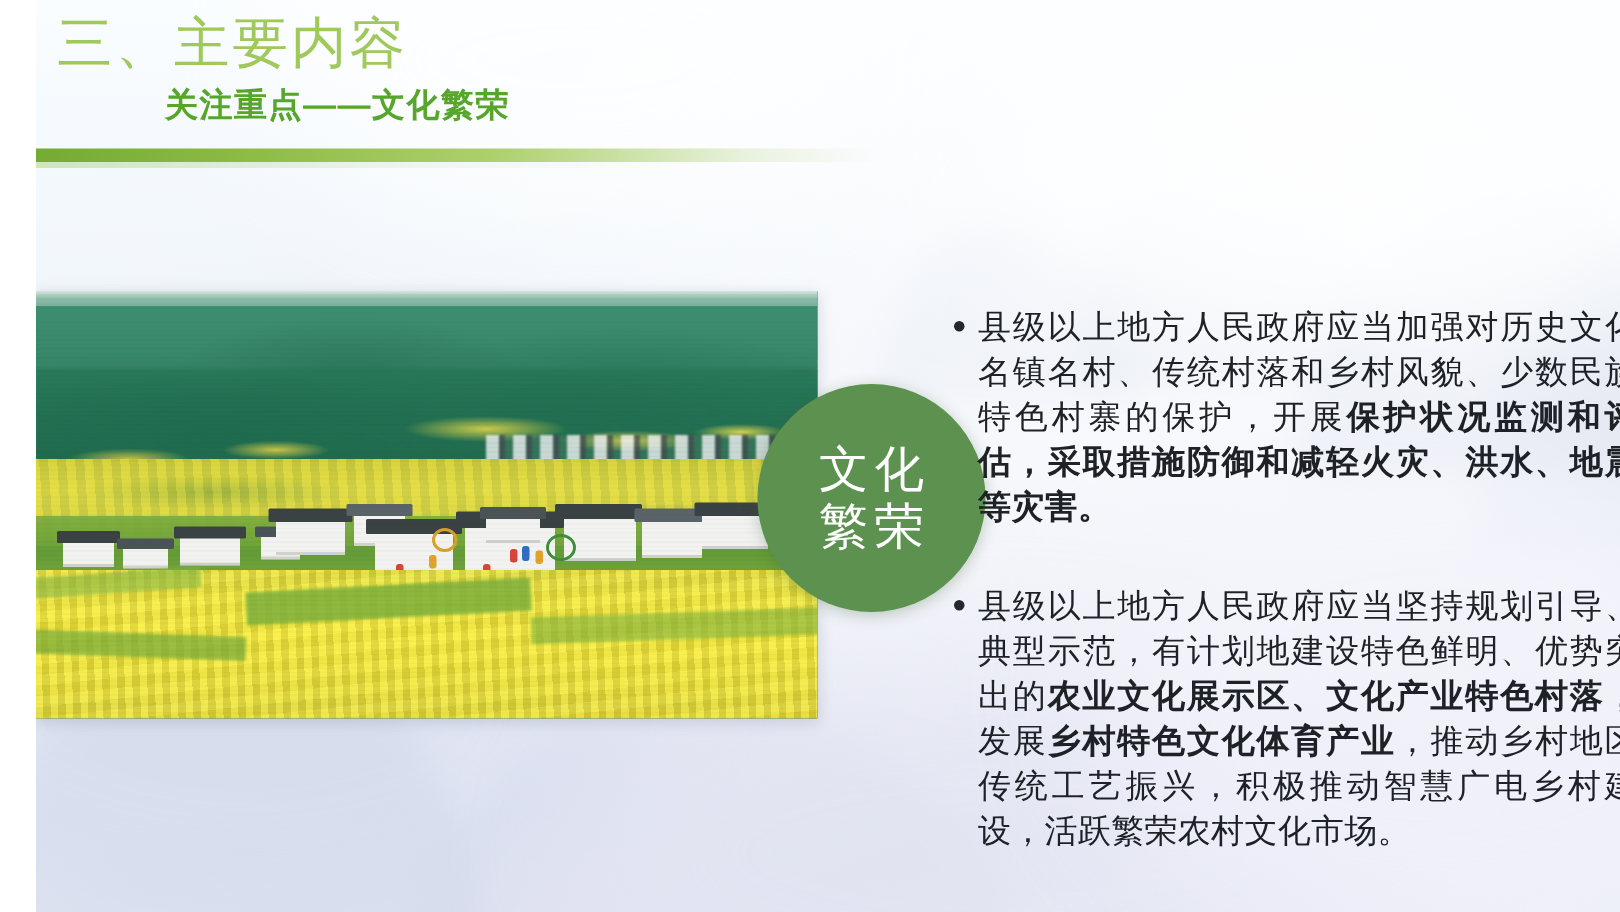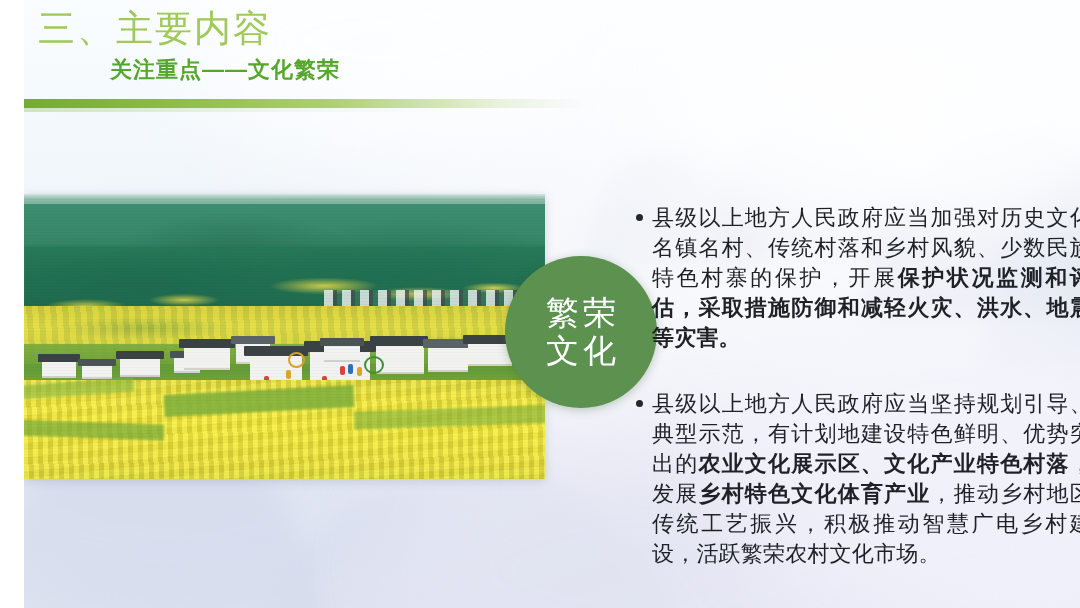--- a/index.html
+++ b/index.html
@@ -367,22 +367,22 @@
     <div class="wedge" style="left:140px; top:196px; width:190px; height:22px; transform:rotate(-3deg); background:#7db03c; opacity:.85;"></div>
     <div class="wedge" style="left:-10px; top:228px; width:150px; height:16px; transform:rotate(2deg); background:#74a93a; opacity:.7;"></div>
     <div class="wedge" style="left:330px; top:214px; width:210px; height:18px; transform:rotate(-2deg); background:#7cb03e; opacity:.6;"></div>
     <div class="wedge" style="left:-20px; top:188px; width:130px; height:14px; transform:rotate(-4deg); background:#86b744; opacity:.6;"></div>
 
     <div class="ph-layer ph-edge-top"></div>
     <div class="ph-layer ph-grain"></div>
   </div>
 
   <div class="badge">
+    <div class="badge-line">文化</div>
     <div class="badge-line">繁荣</div>
-    <div class="badge-line">文化</div>
   </div>
 
   <div class="copy">
 
     <div class="bullet-block">
       <span class="bullet-dot">
           <i></i>
         </span>
       <span class="bullet-text"><span>县级以上地方人民政府应当加强对历史文化名镇名村、传统村落和乡村风貌、少数民族特色村寨的保护，开展</span><b>保护状况监测和评估，采取措施防御和减轻火灾、洪水、地震等灾害。</b></span>
     </div>

